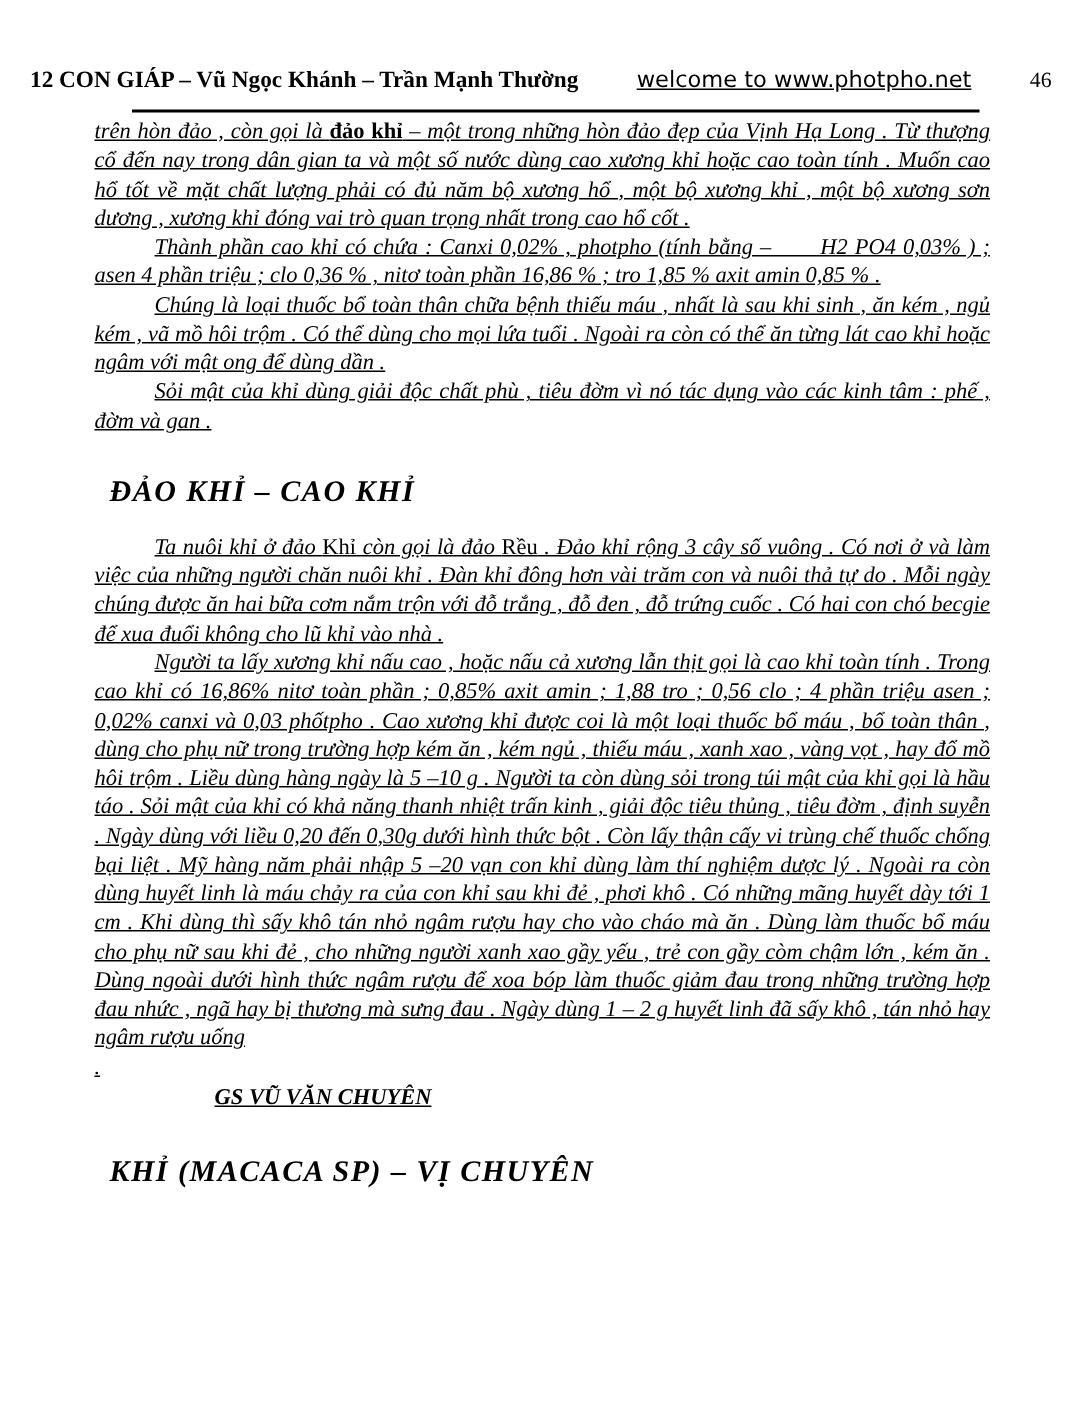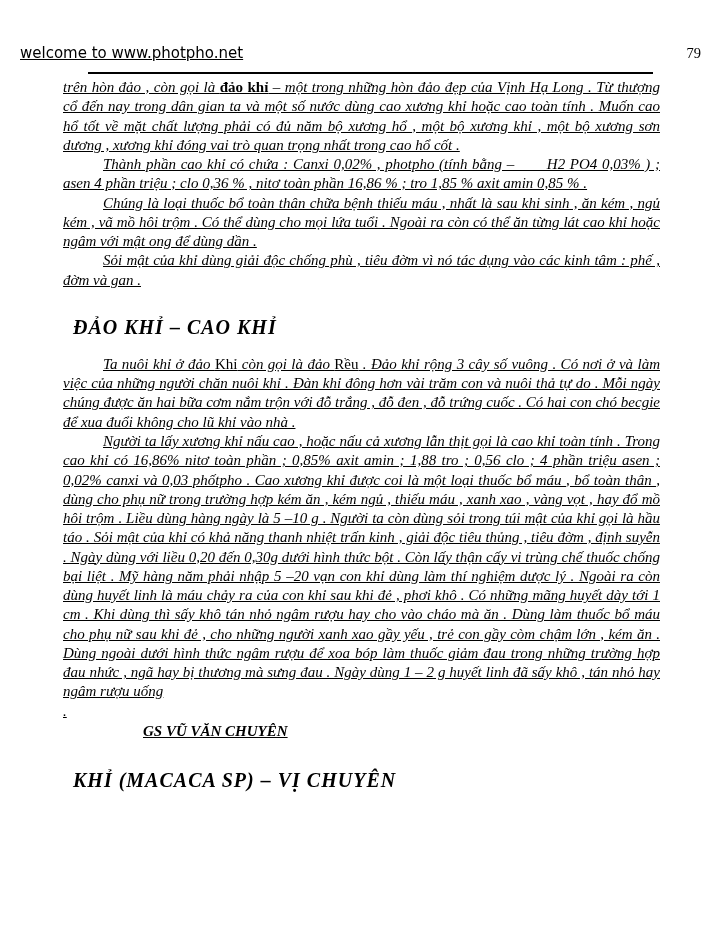--- a/index.html
+++ b/index.html
@@ -67,35 +67,36 @@
     line-height: 1.2;
     text-align: left;
   }
   .heading-1 { margin: 25px 0 16px 10px; }
   .heading-2 { margin: 27px 0 20px 10px; }
 </style>
 </head>
 <body>
 
 <div class="header">
+  <span class="header-title">12 CON GIÁP – Vũ Ngọc Khánh – Trần Mạnh Thường</span>
   <a class="header-link">welcome to www.photpho.net</a>
-  <span class="page-number">79</span>
+  <span class="page-number">46</span>
 </div>
 
 <div class="rule"></div>
 
 <div class="content">
 
   <p><span>trên hòn đảo , còn gọi là </span><span class="bold-upright">đảo khỉ</span><span> – một trong những hòn đảo đẹp của Vịnh Hạ Long . Từ thượng cổ đến nay trong dân gian ta và một số nước dùng cao xương khỉ hoặc cao toàn tính . Muốn cao hổ tốt về mặt chất lượng phải có đủ năm bộ xương hổ , một bộ xương khỉ , một bộ xương sơn dương , xương khỉ đóng vai trò quan trọng nhất trong cao hổ cốt .</span></p>
 
   <p class="indent">Thành phần cao khỉ có chứa : Canxi 0,02% , photpho (tính bằng –&nbsp;&nbsp;&nbsp;&nbsp;&nbsp;&nbsp; H2 PO4 0,03% ) ; asen 4 phần triệu ; clo 0,36 % , nitơ toàn phần 16,86 % ; tro 1,85 % axit amin 0,85 % .</p>
 
   <p class="indent">Chúng là loại thuốc bổ toàn thân chữa bệnh thiếu máu , nhất là sau khi sinh , ăn kém , ngủ kém , vã mồ hôi trộm . Có thể dùng cho mọi lứa tuổi . Ngoài ra còn có thể ăn từng lát cao khỉ hoặc ngâm với mật ong để dùng dần .</p>
 
-  <p class="indent">Sỏi mật của khỉ dùng giải độc chống phù , tiêu đờm vì nó tác dụng vào các kinh tâm : phế , đờm và gan .</p>
+  <p class="indent">Sỏi mật của khỉ dùng giải độc chất phù , tiêu đờm vì nó tác dụng vào các kinh tâm : phế , đờm và gan .</p>
 
 
   <h2 class="script-heading heading-1">ĐẢO KHỈ – CAO KHỈ</h2>
 
   <p class="indent"><span>Ta nuôi khỉ ở đảo </span><span class="upright">Khỉ</span><span> còn gọi là đảo </span><span class="upright">Rều</span><span> . Đảo khỉ rộng 3 cây số vuông . Có nơi ở và làm việc của những người chăn nuôi khỉ . Đàn khỉ đông hơn vài trăm con và nuôi thả tự do . Mỗi ngày chúng được ăn hai bữa cơm nắm trộn với đỗ trắng , đỗ đen , đỗ trứng cuốc . Có hai con chó becgie để xua đuổi không cho lũ khỉ vào nhà .</span></p>
 
   <p class="indent">Người ta lấy xương khỉ nấu cao , hoặc nấu cả xương lẫn thịt gọi là cao khỉ toàn tính . Trong cao khỉ có 16,86% nitơ toàn phần ; 0,85% axit amin ; 1,88 tro ; 0,56 clo ; 4 phần triệu asen ; 0,02% canxi và 0,03 phốtpho . Cao xương khỉ được coi là một loại thuốc bổ máu , bổ toàn thân , dùng cho phụ nữ trong trường hợp kém ăn , kém ngủ , thiếu máu , xanh xao , vàng vọt , hay đổ mồ hôi trộm . Liều dùng hàng ngày là 5 –10 g . Người ta còn dùng sỏi trong túi mật của khỉ gọi là hầu táo . Sỏi mật của khỉ có khả năng thanh nhiệt trấn kinh , giải độc tiêu thủng , tiêu đờm , định suyễn . Ngày dùng với liều 0,20 đến 0,30g dưới hình thức bột . Còn lấy thận cấy vi trùng chế thuốc chống bại liệt . Mỹ hàng năm phải nhập 5 –20 vạn con khỉ dùng làm thí nghiệm dược lý . Ngoài ra còn dùng huyết linh là máu chảy ra của con khỉ sau khi đẻ , phơi khô . Có những mãng huyết dày tới 1 cm . Khi dùng thì sấy khô tán nhỏ ngâm rượu hay cho vào cháo mà ăn . Dùng làm thuốc bổ máu cho phụ nữ sau khi đẻ , cho những người xanh xao gầy yếu , trẻ con gầy còm chậm lớn , kém ăn . Dùng ngoài dưới hình thức ngâm rượu để xoa bóp làm thuốc giảm đau trong những trường hợp đau nhức , ngã hay bị thương mà sưng đau . Ngày dùng 1 – 2 g huyết linh đã sấy khô , tán nhỏ hay ngâm rượu uống</p>
 
   <p>.</p>
 

